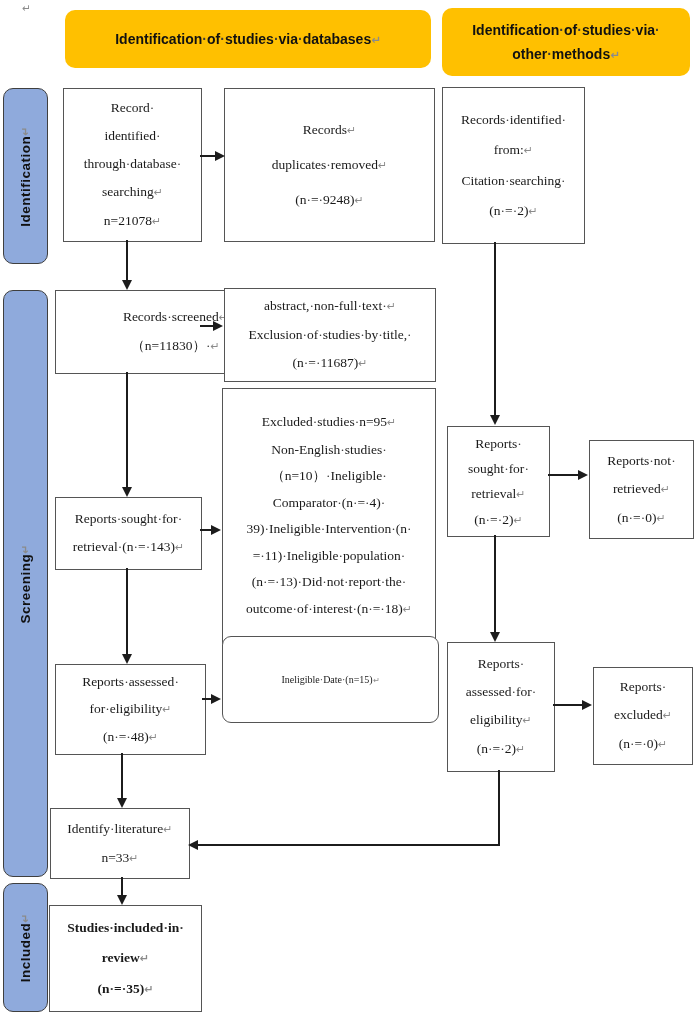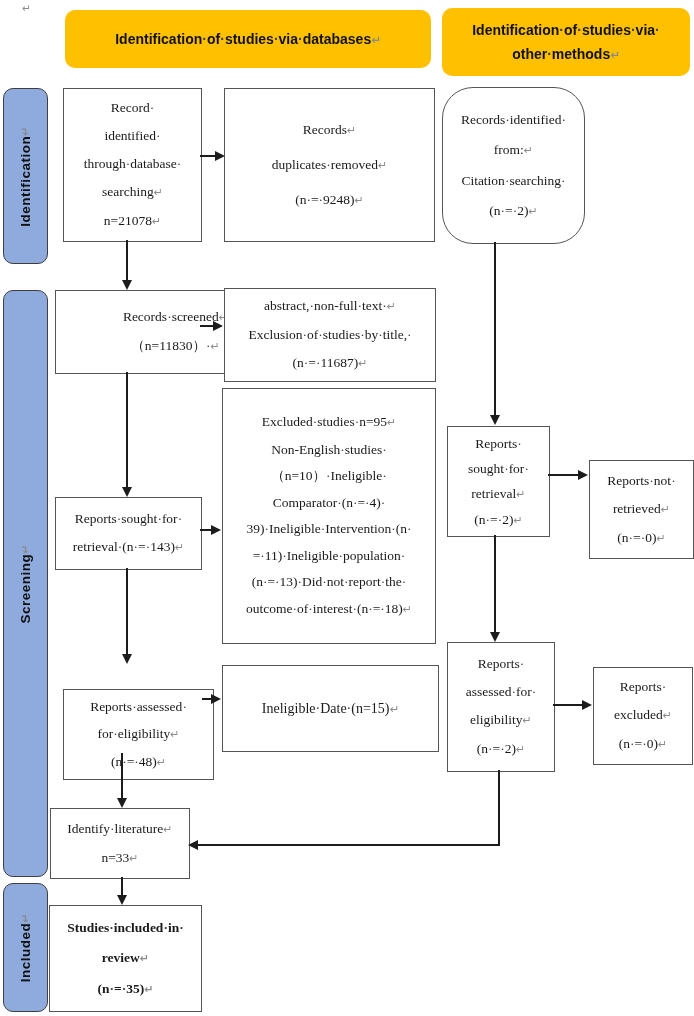--- a/index.html
+++ b/index.html
@@ -83,21 +83,21 @@
     <div class="ln">searching<span class="pm">↵</span></div>
     <div class="ln">n=21078<span class="pm">↵</span></div>
   </div>
 
   <div class="box lh34" style="left:224px;top:88px;width:209px;height:152px;text-align:right;">
     <div class="ln">Records<span class="pm">↵</span></div>
     <div class="ln">duplicates<span class="sp">·</span>removed<span class="pm">↵</span></div>
     <div class="ln">(n<span class="sp">·</span>=<span class="sp">·</span>9248)<span class="pm">↵</span></div>
   </div>
 
-  <div class="box lh30" style="left:442px;top:87px;width:141px;height:155px;border-radius:31px;">
+  <div class="box lh30" style="left:442px;top:87px;width:141px;height:155px;">
     <div class="ln">Records<span class="sp">·</span>identified<span class="sp">·</span></div>
     <div class="ln">from:<span class="pm">↵</span></div>
     <div class="ln">Citation<span class="sp">·</span>searching<span class="sp">·</span></div>
     <div class="ln">(n<span class="sp">·</span>=<span class="sp">·</span>2)<span class="pm">↵</span></div>
   </div>
 
   <div class="box lh28" style="left:55px;top:290px;width:145px;height:82px;padding-left:47px;">
     <div class="ln">Records<span class="sp">·</span>screened<span class="pm">↵</span></div>
     <div class="ln">（n=11830）<span class="sp">·</span><span class="pm">↵</span></div>
   </div>
@@ -124,33 +124,33 @@
     <div class="ln">retrieval<span class="sp">·</span>(n<span class="sp">·</span>=<span class="sp">·</span>143)<span class="pm">↵</span></div>
   </div>
 
   <div class="box lh25" style="left:447px;top:426px;width:101px;height:109px;">
     <div class="ln">Reports<span class="sp">·</span></div>
     <div class="ln">sought<span class="sp">·</span>for<span class="sp">·</span></div>
     <div class="ln">retrieval<span class="pm">↵</span></div>
     <div class="ln">(n<span class="sp">·</span>=<span class="sp">·</span>2)<span class="pm">↵</span></div>
   </div>
 
-  <div class="box lh28" style="left:589px;top:460px;width:103px;height:97px;">
+  <div class="box lh28" style="left:589px;top:440px;width:103px;height:97px;">
     <div class="ln">Reports<span class="sp">·</span>not<span class="sp">·</span></div>
     <div class="ln">retrieved<span class="pm">↵</span></div>
     <div class="ln">(n<span class="sp">·</span>=<span class="sp">·</span>0)<span class="pm">↵</span></div>
   </div>
 
-  <div class="box lh27" style="left:63px;top:664px;width:149px;height:89px;margin-top:25px;">
+  <div class="box lh27" style="left:55px;top:664px;width:149px;height:89px;">
     <div class="ln">Reports<span class="sp">·</span>assessed<span class="sp">·</span></div>
     <div class="ln">for<span class="sp">·</span>eligibility<span class="pm">↵</span></div>
     <div class="ln">(n<span class="sp">·</span>=<span class="sp">·</span>48)<span class="pm">↵</span></div>
   </div>
 
-  <div class="box" style="left:222px;top:665px;width:215px;height:85px;font-size:14px;">
+  <div class="box" style="left:222px;top:636px;width:215px;height:85px;font-size:10px;border-radius:9px;">
     <div class="ln">Ineligible<span class="sp">·</span>Date<span class="sp">·</span>(n=15)<span class="pm">↵</span></div>
   </div>
 
   <div class="box lh28" style="left:447px;top:642px;width:106px;height:128px;">
     <div class="ln">Reports<span class="sp">·</span></div>
     <div class="ln">assessed<span class="sp">·</span>for<span class="sp">·</span></div>
     <div class="ln">eligibility<span class="pm">↵</span></div>
     <div class="ln">(n<span class="sp">·</span>=<span class="sp">·</span>2)<span class="pm">↵</span></div>
   </div>
 

